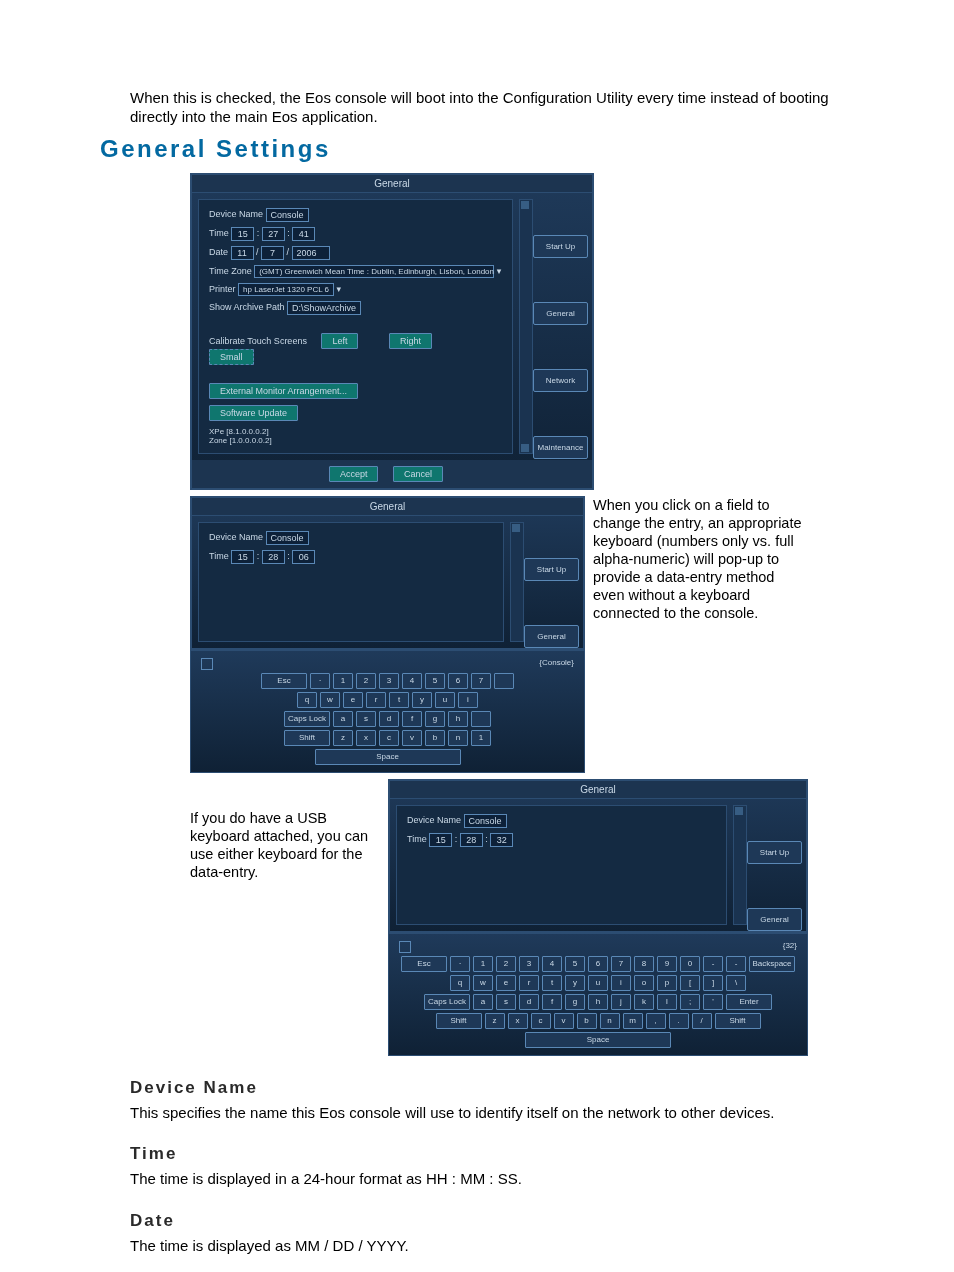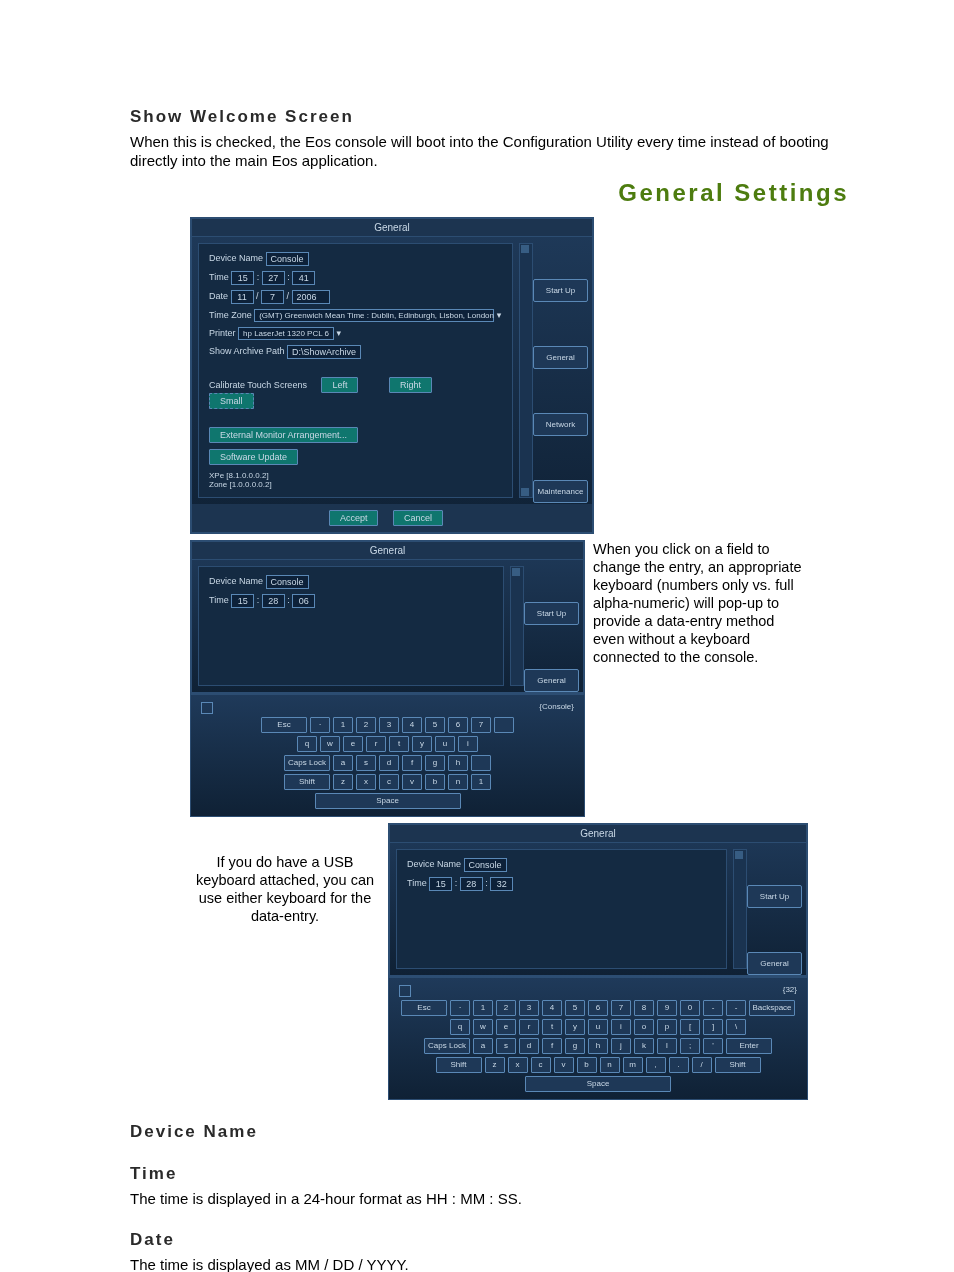--- a/index.html
+++ b/index.html
@@ -12,23 +12,22 @@
     font-size: 15px;
   }
   .page {
     padding: 85px 105px 40px 130px;
   }
   h2.wide {
     font-family: Arial, Helvetica, sans-serif;
     font-weight: bold;
     letter-spacing: 2.5px;
     font-size: 24px;
-    color: #4d7c0f;
+    color: #0369a1;
     margin: 0 0 10px -30px;
-    text-align: right;
   }
   h3.wide {
     font-family: Arial, Helvetica, sans-serif;
     font-weight: bold;
     letter-spacing: 2px;
     font-size: 17px;
     color: #2a2a2a;
     margin: 22px 0 6px 0;
   }
   p { margin: 4px 0 8px 0; line-height: 1.25; }
@@ -127,31 +126,30 @@
     font-size: 8px;
     height: 14px;
     min-width: 14px;
     padding: 0 2px;
     display:flex; align-items:center; justify-content:center;
     border-radius: 1px;
   }
   .key.wide { min-width: 40px; }
   .key.widest { min-width: 140px; }
   .caption { font-size: 14.5px; line-height:1.25; }
-  .caption.right { text-align:center; }
+  .caption.right { text-align:left; }
 
   .main-shot { margin: 10px 0 0 60px; width:400px; }
   .mid-wrap { margin: 6px 0 0 60px; width: 720px; display:flex; gap:8px; align-items:flex-start;}
   .bot-wrap { margin: 6px 0 0 60px; width: 720px; display:flex; gap:8px; align-items:flex-start;}
 </style>
 </head>
 <body>
 
 <div class="page">
-  <h3 class="wide">Show Welcome Screen</h3>
   <p>When this is checked, the Eos console will boot into the Configuration Utility every time instead of booting directly into the main Eos application.</p>
 
   <h2 class="wide">General Settings</h2>
 
   <div class="panel main-shot">
     <div class="title">General</div>
     <div class="panel-body">
       <div class="panel-left">
         <div class="field-row"><span>Device Name</span>
           <span class="inp">Console</span></div>
@@ -365,20 +363,21 @@
             <div class="key wide">Shift</div>
           </div>
         <div class="kbd-row">
             <div class="key widest">Space</div>
           </div>
       </div>
     </div>
   </div>
 
   <h3 class="wide">Device Name</h3>
+  <p>This specifies the name this Eos console will use to identify itself on the network to other devices.</p>
 
   <h3 class="wide">Time</h3>
   <p>The time is displayed in a 24-hour format as HH : MM : SS.</p>
 
   <h3 class="wide">Date</h3>
   <p>The time is displayed as MM / DD / YYYY.</p>
 
 </div>
 
 </body></html>

